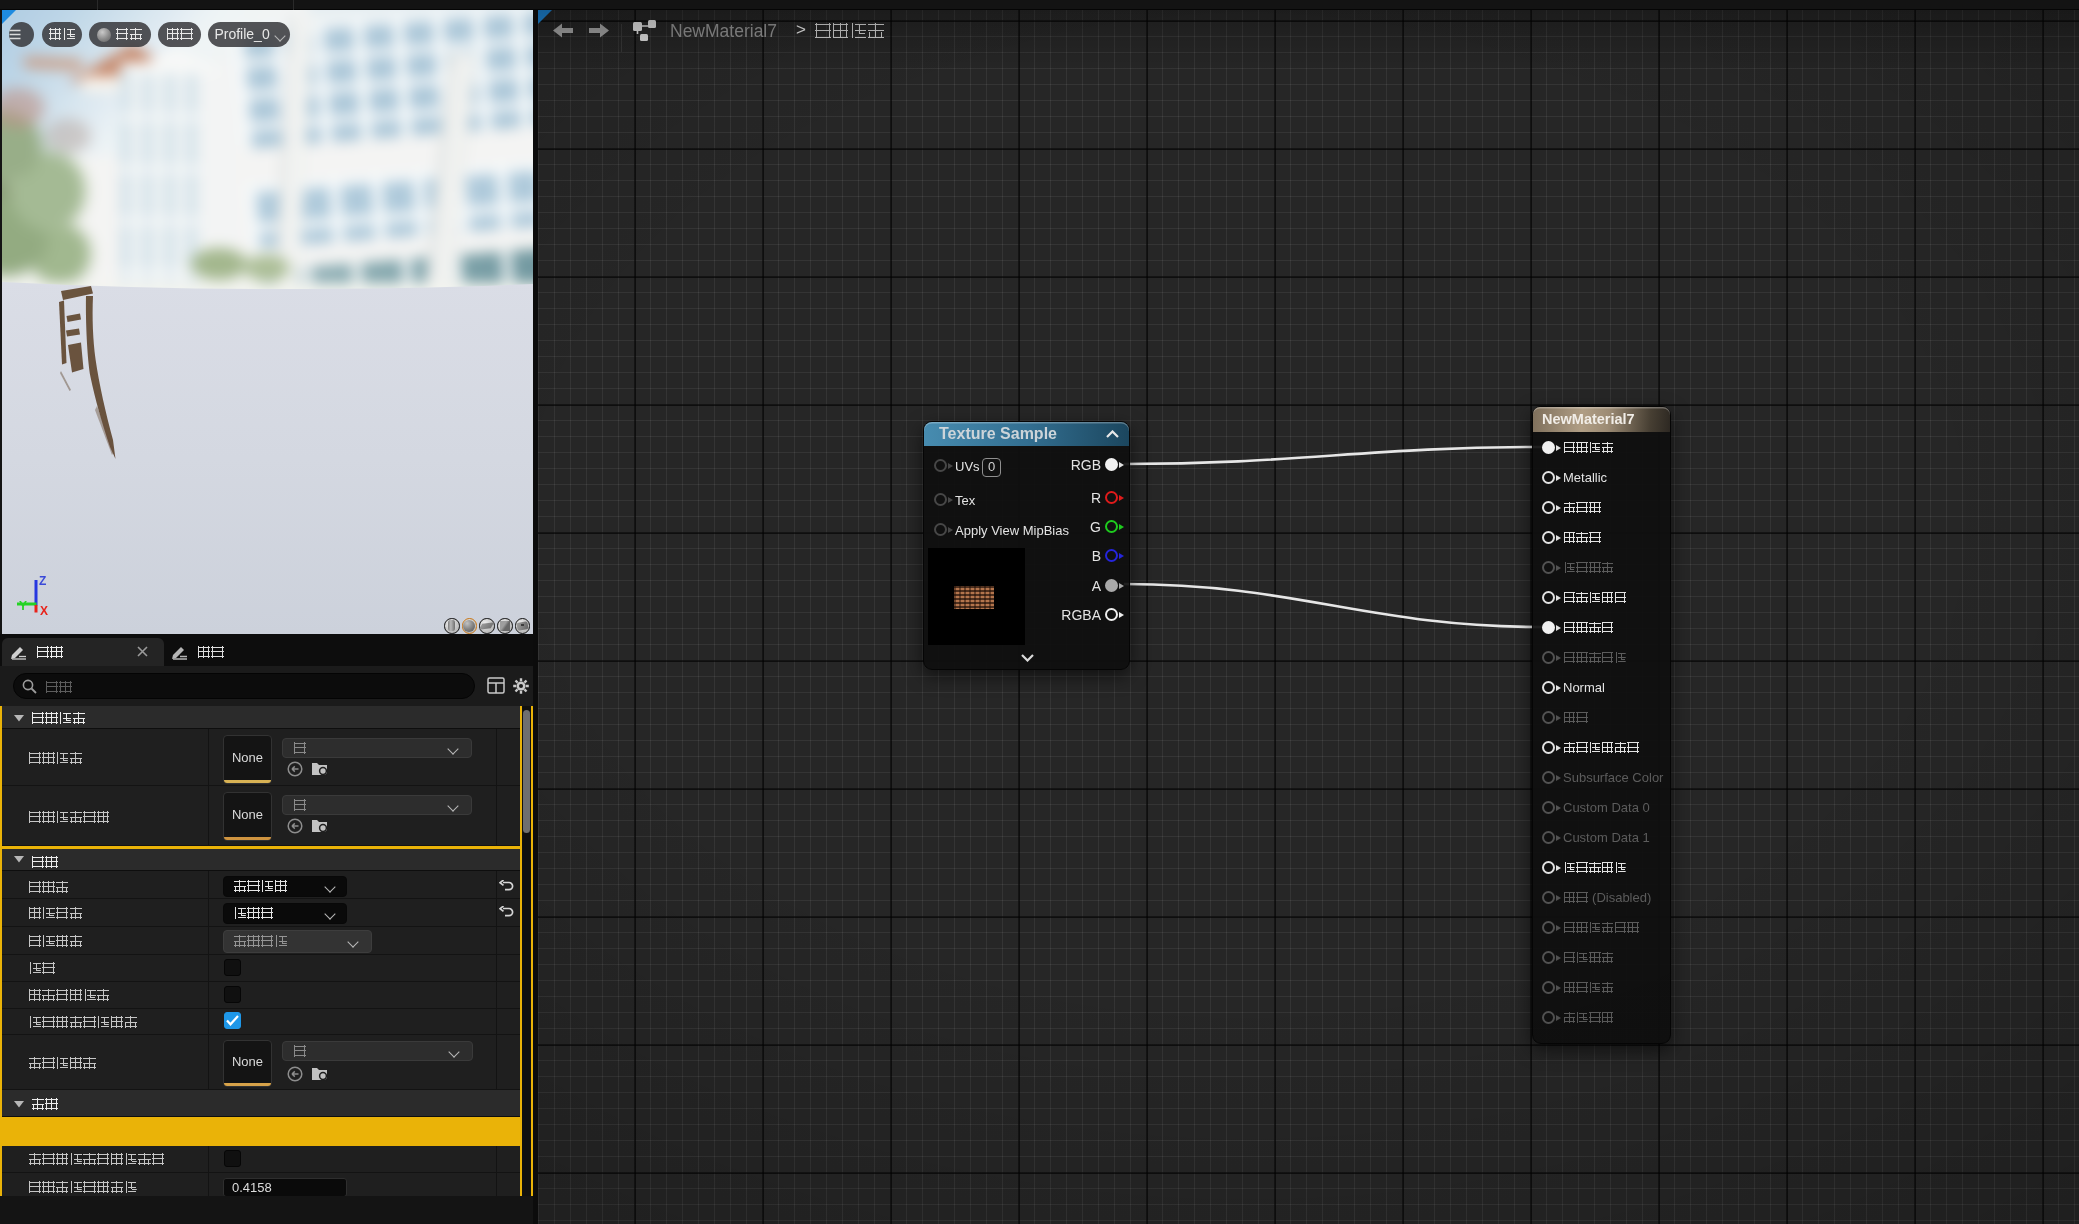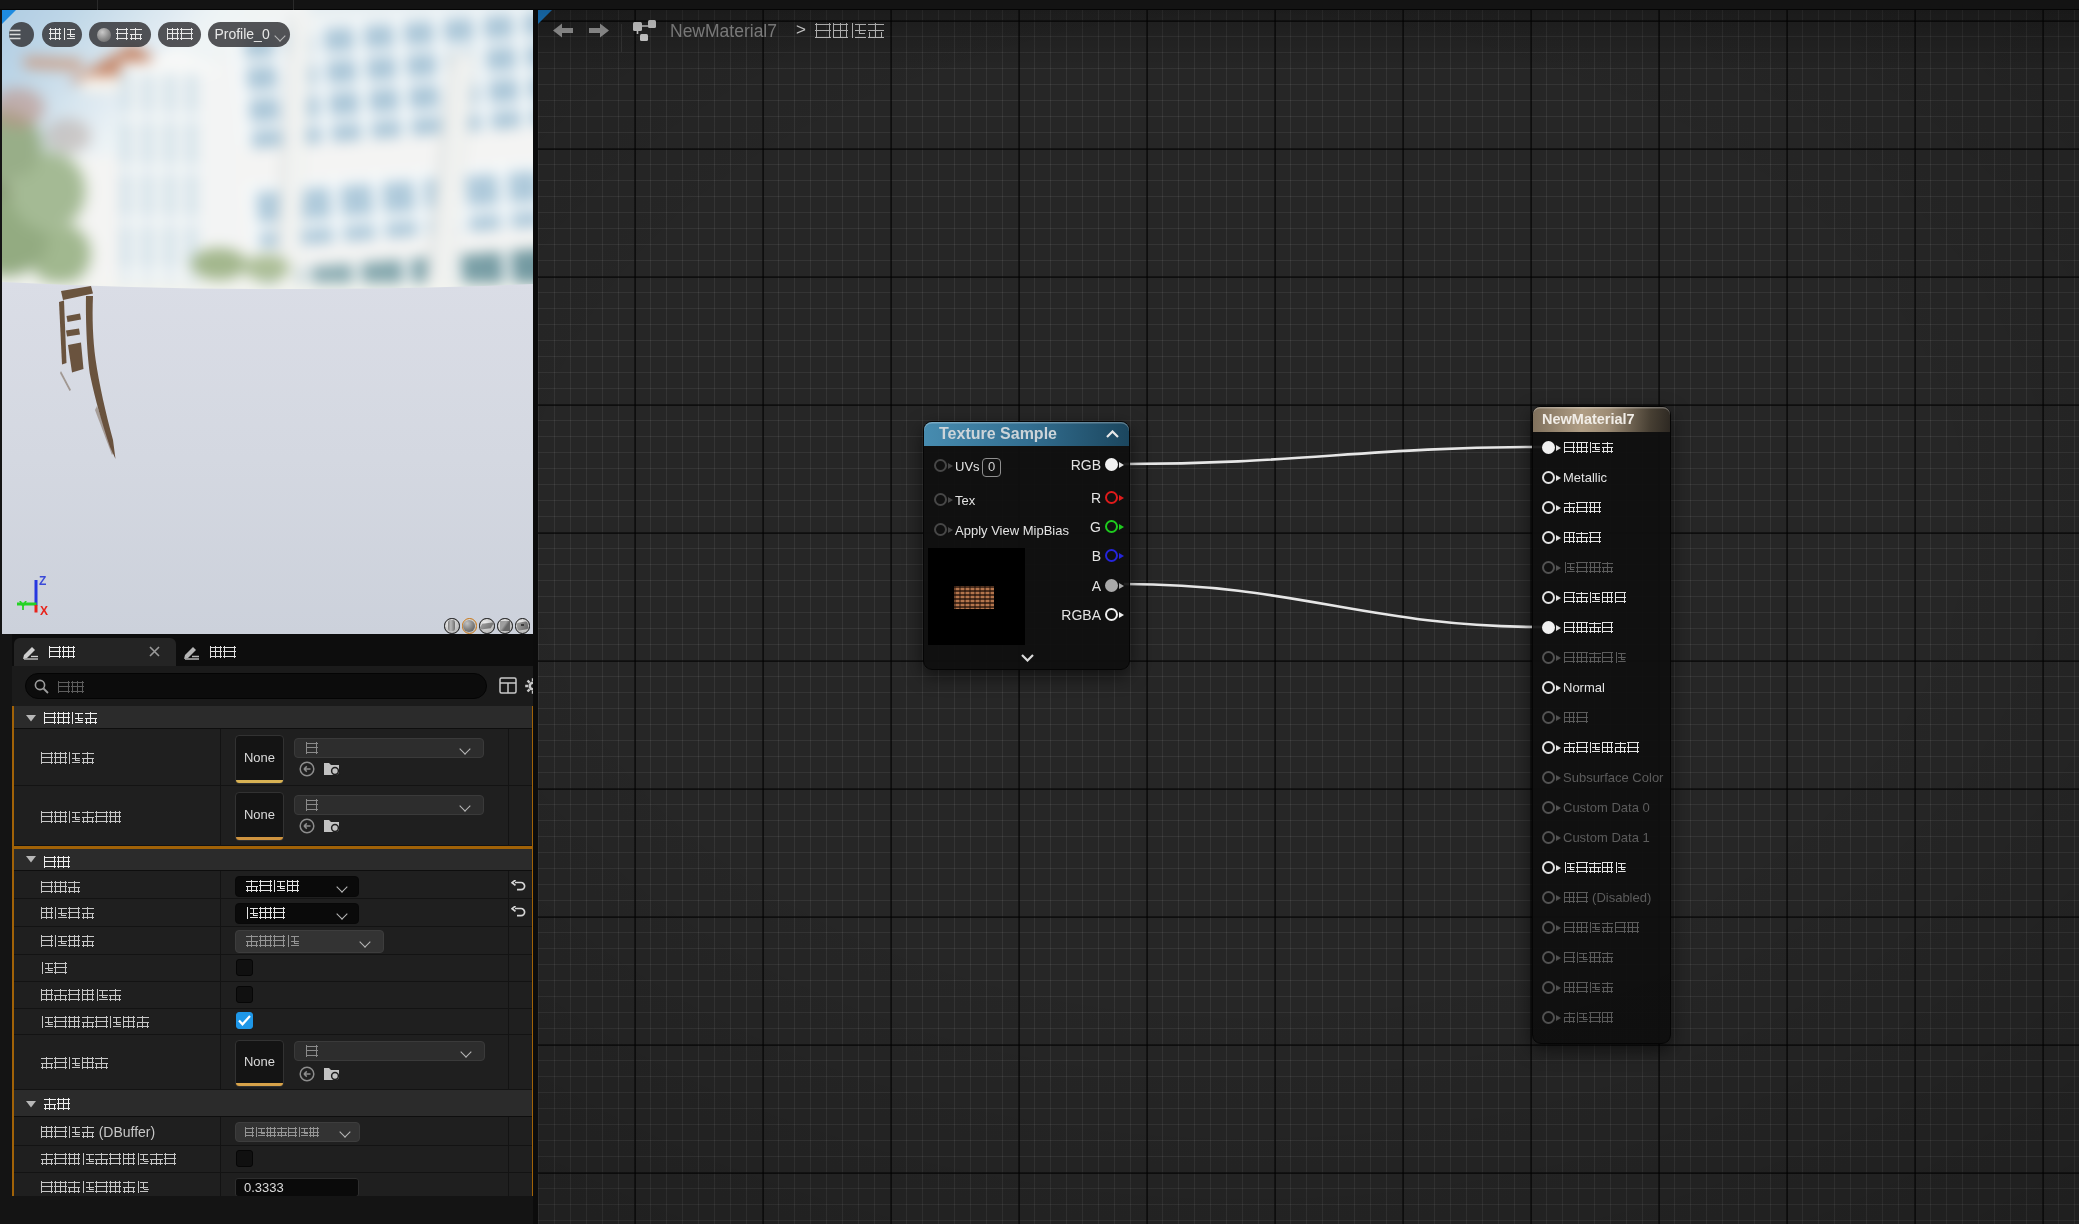--- a/index.html
+++ b/index.html
@@ -8,21 +8,21 @@
 .cj b{display:inline-block;width:.88em;height:.86em;margin:0 .05em;vertical-align:-.08em;background-repeat:no-repeat}
 .cj b.a{background-image:linear-gradient(currentColor,currentColor),linear-gradient(currentColor,currentColor),linear-gradient(currentColor,currentColor),linear-gradient(currentColor,currentColor),linear-gradient(currentColor,currentColor);background-size:100% 1.3px,100% 1.3px,100% 1.3px,1.3px 100%,1.3px 100%;background-position:0 6%,0 50%,0 96%,6% 0,94% 0}
 .cj b.b{background-image:linear-gradient(currentColor,currentColor),linear-gradient(currentColor,currentColor),linear-gradient(currentColor,currentColor),linear-gradient(currentColor,currentColor),linear-gradient(currentColor,currentColor),linear-gradient(currentColor,currentColor);background-size:100% 1.3px,100% 1.3px,100% 1.3px,1.3px 100%,1.3px 100%,1.3px 100%;background-position:0 6%,0 50%,0 96%,6% 0,50% 0,94% 0}
 .cj b.c{background-image:linear-gradient(currentColor,currentColor),linear-gradient(currentColor,currentColor),linear-gradient(currentColor,currentColor),linear-gradient(currentColor,currentColor),linear-gradient(currentColor,currentColor),linear-gradient(currentColor,currentColor);background-size:1.3px 100%,70% 1.3px,70% 1.3px,70% 1.3px,1.3px 62%,40% 1.3px;background-position:10% 0,100% 10%,100% 52%,100% 96%,62% 16%,96% 74%}
 .cj b.d{background-image:linear-gradient(currentColor,currentColor),linear-gradient(currentColor,currentColor),linear-gradient(currentColor,currentColor),linear-gradient(currentColor,currentColor),linear-gradient(currentColor,currentColor),linear-gradient(currentColor,currentColor);background-size:100% 1.3px,100% 1.3px,100% 1.3px,1.3px 44%,1.3px 44%,1.3px 100%;background-position:0 8%,0 52%,0 96%,8% 100%,92% 100%,50% 0}
 
 #topbar{left:0;top:0;width:2079px;height:10px;background:#131313;border-bottom:1px solid #050505}
 #vp{left:2px;top:10px;width:531px;height:624px;overflow:hidden;background:#f3f4f3}
 #vpph{position:absolute;left:-24px;top:-24px;width:579px;height:360px;filter:blur(7px)}
 #plane{position:absolute;left:0;top:0;width:531px;height:624px}
-#dt{left:12px;top:634px;width:533px;height:562px;background:#a16207;overflow:hidden}
+#dt{left:0;top:634px;width:533px;height:562px;background:#eab308;overflow:hidden}
 #gsep{left:533px;top:10px;width:5px;height:1214px;background:#0c0c0c}
 #graph{left:538px;top:10px;width:1541px;height:1214px;overflow:hidden;background-color:#262626;background-image:linear-gradient(rgba(0,0,0,.62) 2px,transparent 2px),linear-gradient(90deg,rgba(0,0,0,.62) 2px,transparent 2px),linear-gradient(rgba(255,255,255,.065) 1px,transparent 1px),linear-gradient(90deg,rgba(255,255,255,.065) 1px,transparent 1px);background-size:128px 128px,128px 128px,16px 16px,16px 16px;background-position:0 10px,96px 0,0 10px,0 0}
 #vig{left:538px;top:10px;width:1541px;height:1214px;background:radial-gradient(1300px 900px at 46% 42%,rgba(0,0,0,0) 52%,rgba(0,0,0,.19) 100%),linear-gradient(rgba(0,0,0,.24),rgba(0,0,0,0) 62px);pointer-events:none}
 
 .vbtn{position:absolute;top:12px;height:25px;border-radius:13px;background:rgba(56,56,59,.86);color:#e8e8e8;font-size:14px;line-height:25px;text-align:center}
 
 .row{position:absolute;left:2px;width:518px;background:#1f1f1f;border-bottom:1px solid #131313}
 .row:after{content:"";position:absolute;left:206px;top:0;bottom:0;width:1px;background:#131313}
 .row .r2{position:absolute;left:494px;top:0;bottom:0;width:1px;background:#131313}
 .cat{position:absolute;left:2px;width:518px;background:#2b2b2b;color:#ededed;font-size:14px;font-weight:bold;border-bottom:1px solid #0e0e0e}
@@ -322,36 +322,31 @@
       </svg>
   </div>
 
   <div class="cat" style="top:456px;height:27px">
       <svg style="position:absolute;left:12px;top:11px" width="10" height="7">
         <path d="M0,0 h10 l-5,6.5 z" fill="#b7b7b7"></path>
       </svg>
       <span class="cj" style="position:absolute;left:29px;top:6px"><b class="d"></b><b class="b"></b></span>
     </div>
 
-  <div class="row" style="top:483px;height:29px">
-      <div class="r2"></div>
-    <span class="lbl cj" style="top:7px"><b class="b"></b><b class="a"></b><b class="c"></b><b class="d"></b> (DBuffer) </span>
-    <div class="combo g cj" style="left:221px;top:5px;width:125px;height:20px;line-height:18px;padding-left:8px;font-size:11px"><b class="a"></b><b class="c"></b><b class="b"></b><b class="d"></b><b class="a"></b><b class="c"></b><b class="b"></b><span class="chev" style="right:8px;top:3px"></span></div>
-  </div>
 
   <div class="row" style="top:512px;height:27px">
       <div class="r2"></div>
     <span class="lbl cj" style="top:5px"><b class="d"></b><b class="a"></b><b class="b"></b><b class="c"></b><b class="d"></b><b class="a"></b><b class="b"></b><b class="c"></b><b class="d"></b><b class="a"></b></span>
     <div class="cbx" style="left:222px;top:4px"></div>
   </div>
 
   <div class="row" style="top:539px;height:28px">
       <div class="r2"></div>
     <span class="lbl cj" style="top:6px"><b class="a"></b><b class="b"></b><b class="d"></b><b class="c"></b><b class="a"></b><b class="b"></b><b class="d"></b><b class="c"></b></span>
-    <div class="ab" style="left:221px;top:5px;width:124px;height:19px;background:#0a0a0a;border:1px solid #2e2e2e;border-radius:3px;color:#dcdcdc;font-size:13px;line-height:17px;padding-left:8px">0.3333</div>
+    <div class="ab" style="left:221px;top:5px;width:124px;height:19px;background:#0a0a0a;border:1px solid #2e2e2e;border-radius:3px;color:#dcdcdc;font-size:13px;line-height:17px;padding-left:8px">0.4158</div>
   </div>
 
 
   <div class="ab" style="left:522px;top:72px;width:9px;height:518px;background:#101010"></div>
   <div class="ab" style="left:523px;top:76px;width:7px;height:123px;background:#6f6f6f;border-radius:3.5px"></div>
 </div>
 
 <div class="ab" id="gsep"></div>
 
 <div class="ab" id="graph">

